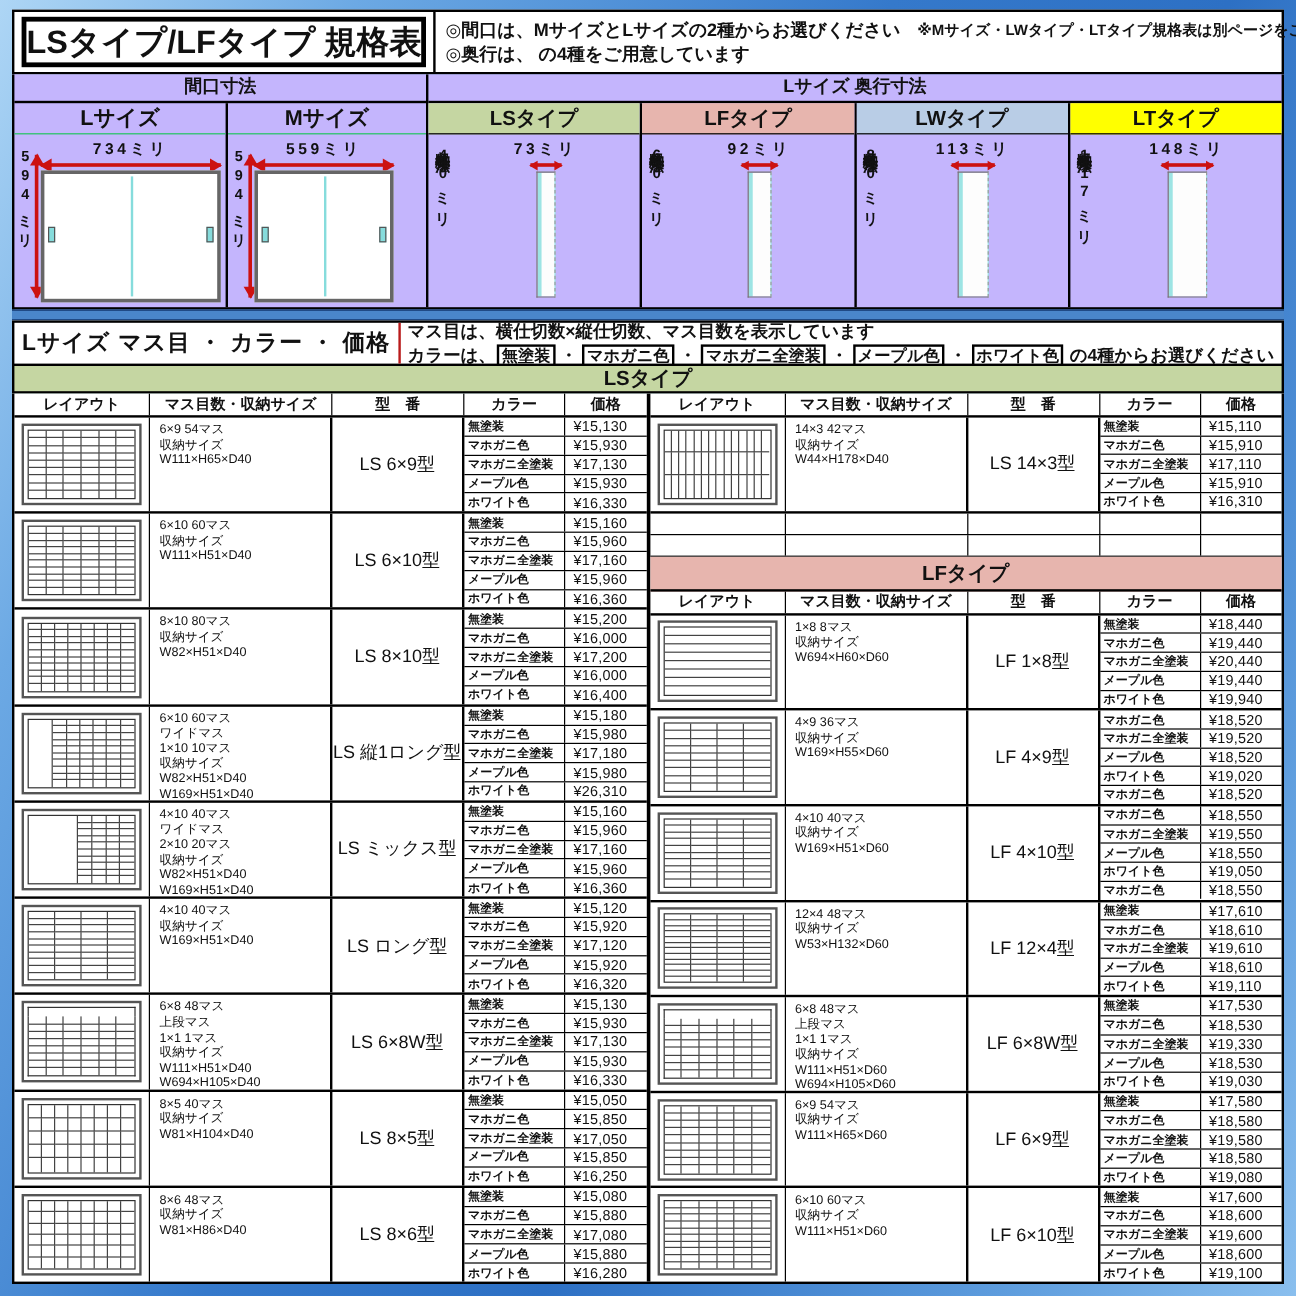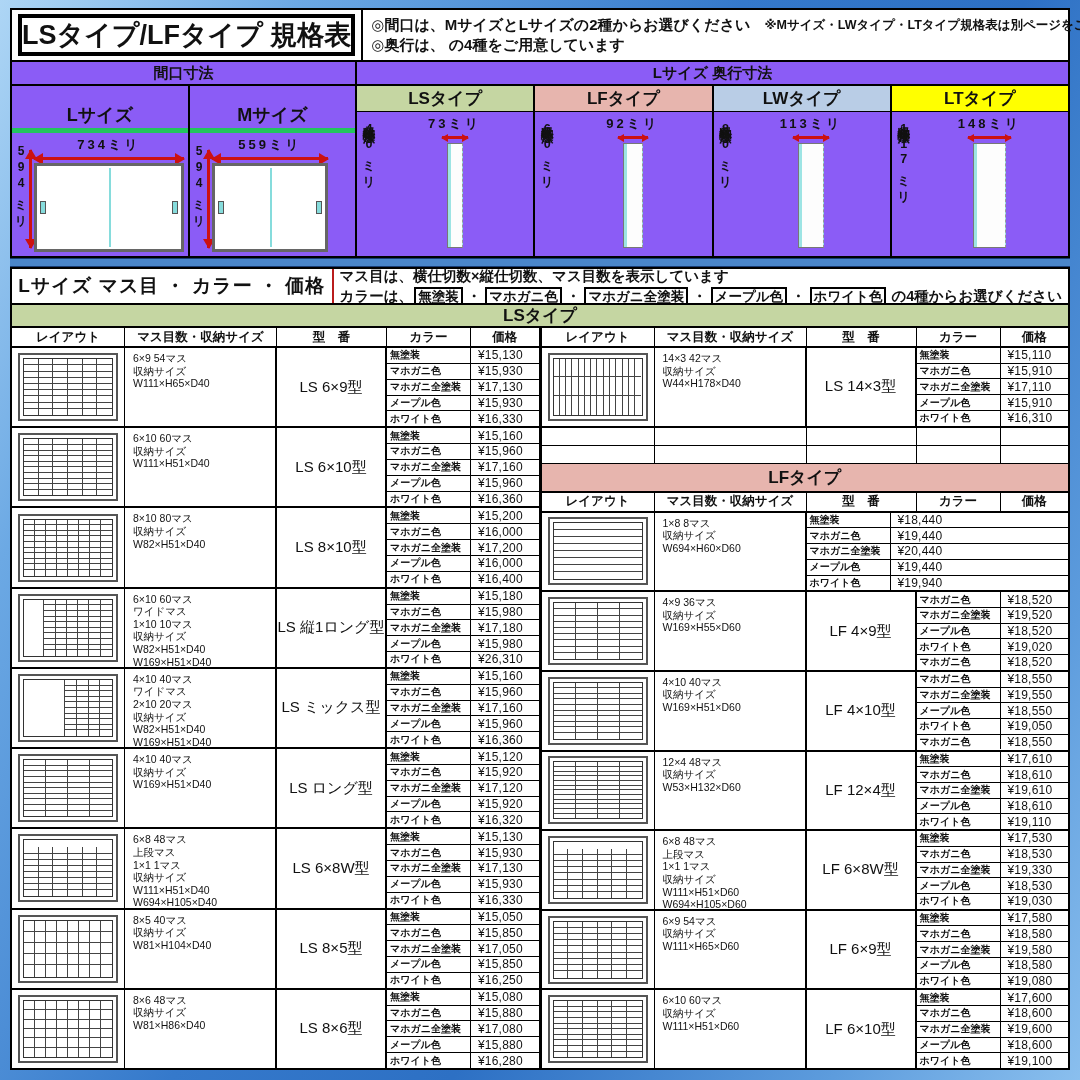--- a/index.html
+++ b/index.html
@@ -13,27 +13,27 @@
   .top-band{height:54px;background:#fff;border:2px solid #000;display:flex;box-sizing:border-box;}
   .title-box{margin:4px 6px;border:4px solid #000;width:358px;box-sizing:border-box;display:flex;align-items:center;justify-content:center;font-size:27px;font-weight:bold;letter-spacing:0px;white-space:nowrap;}
   .top-notes{flex:1;border-left:2px solid #000;padding:2px 8px;display:flex;flex-direction:column;justify-content:center;gap:1px;font-weight:bold;}
   .tn-line{display:flex;align-items:center;white-space:nowrap;}
   .tn-main{font-size:15px;}
   .tn-sub{font-size:12.5px;margin-left:14px;}
   .tn2{font-size:15px;display:flex;align-items:center;}
   .mbox{border:2px solid #000;padding:0 3px;margin:0 2px;font-size:15px;line-height:17px;}
   .sep{margin:0 3px;}
   
-  .sec1{height:196px;display:flex;background:#8b5cf6;border:2px solid #000;border-top:none;box-sizing:border-box;}
+  .sec1{height:196px;display:flex;background:#c4b5fd;border:2px solid #000;border-top:none;box-sizing:border-box;}
   .maguchi{width:345px;display:flex;flex-direction:column;border-right:2px solid #000;box-sizing:border-box;}
   .sec1-title{height:22px;line-height:22px;border-bottom:2px solid #000;text-align:center;font-weight:bold;font-size:15px;}
   .size-cols{flex:1;display:flex;}
   .size-col{flex:1;display:flex;flex-direction:column;box-sizing:border-box;}
   .size-col:first-child{border-right:2px solid #000;}
-  .size-head{height:25px;line-height:25px;border-bottom:5px solid #22c55e;font-size:18px;font-weight:bold;text-align:center;margin-top:17px;}
+  .size-head{height:25px;line-height:25px;border-bottom:1px solid #22c55e;font-size:18px;font-weight:bold;text-align:center;}
   .size-body{flex:1;padding:3px 4px 4px 2px;display:flex;flex-direction:column;}
   .okuyuki{flex:1;display:flex;flex-direction:column;}
   .type-cols{flex:1;display:flex;}
   .type-col{flex:1;display:flex;flex-direction:column;border-right:2px solid #000;box-sizing:border-box;}
   .type-col:last-child{border-right:none;}
   .type-head{height:25px;line-height:25px;border-bottom:1px solid #000;font-size:17px;font-weight:bold;text-align:center;}
   .type-body{flex:1;display:flex;}
   .v-label{writing-mode:vertical-rl;text-orientation:upright;font-weight:bold;font-size:12.5px;letter-spacing:1px;padding:4px 0 2px 5px;line-height:14px;}
   .panel-zone{flex:1;display:flex;flex-direction:column;align-items:center;padding-top:3px;}
   .mm-label{font-size:13px;font-weight:bold;letter-spacing:3px;white-space:nowrap;}
@@ -1217,20 +1217,21 @@
                   <i class="lc lr"></i>
                 </div>
               </div>
             </div>
           </div>
           <div class="g-spec">
             <div>1×8  8マス</div>
             <div>収納サイズ</div>
             <div>W694×H60×D60</div>
           </div>
+          <div class="g-model">LF 1×8型</div>
           <div class="g-prices">
             <div class="prow">
               <div class="pc">無塗装</div>
               <div class="pp">¥18,440</div>
             </div>
             <div class="prow">
               <div class="pc">マホガニ色</div>
               <div class="pp">¥19,440</div>
             </div>
             <div class="prow">

